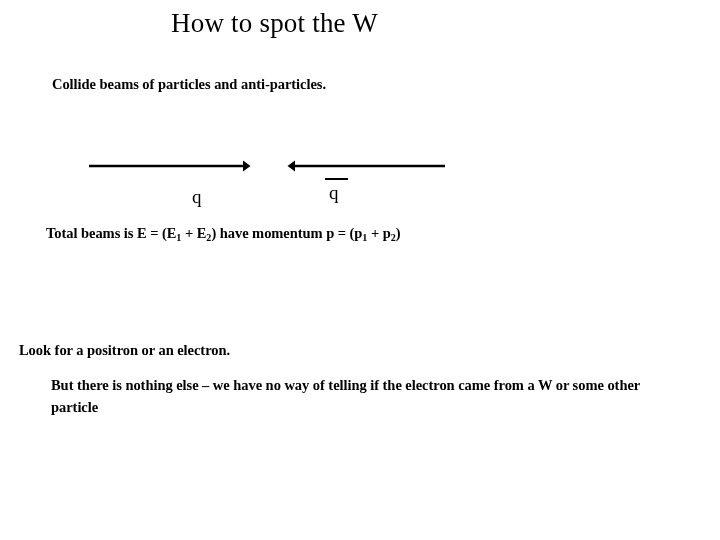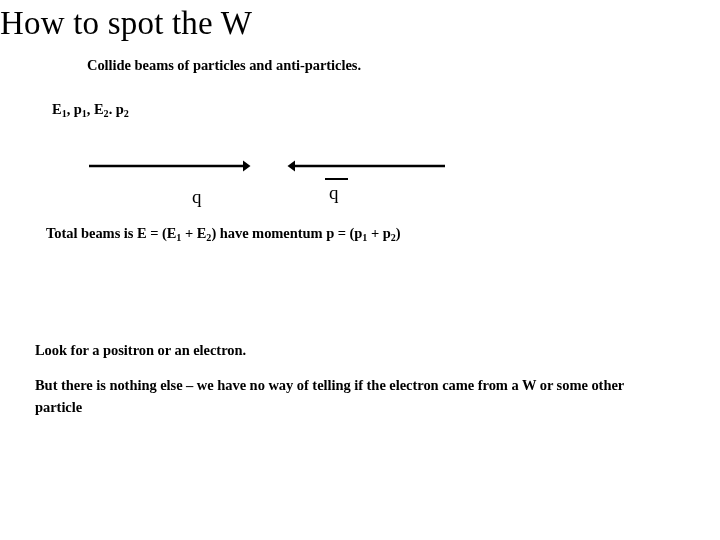--- a/index.html
+++ b/index.html
@@ -24,47 +24,48 @@
     height: 540px;
     background: #ffffff;
   }
 
   
   .title {
     position: absolute;
     left: 0;
     top: 8px;
     width: 549px;
+    text-align: center;
     font-family: "Liberation Serif", "DejaVu Serif", serif;
-    font-size: 33px;
+    font-size: 27px;
     font-weight: 400;
     line-height: 30px;
     letter-spacing: 0.2px;
     white-space: nowrap;
   }
 
   
   .body-line {
     position: absolute;
     font-family: "Liberation Serif", "DejaVu Serif", serif;
     font-size: 14.5px;
     font-weight: 600;
     line-height: 20px;
     white-space: nowrap;
     letter-spacing: -0.05px;
   }
 
-  .line-collide { left: 52px; top: 55px; margin-left: 35px; }
+  .line-collide { left: 52px; top: 74px; }
   .line-epep    { left: 52px; top: 99px; }
   .line-total   { left: 46px; top: 223px; }
-  .line-look    { left: 35px; top: 340px; text-align: right; }
+  .line-look    { left: 19px; top: 340px; text-align: right; }
 
   .para-but {
     position: absolute;
-    left: 35px;
+    left: 51px;
     top: 374px;
     width: 630px;
     font-family: "Liberation Serif", "DejaVu Serif", serif;
     font-size: 14.5px;
     font-weight: 600;
     line-height: 22px;
     letter-spacing: -0.05px;
   }
 
   sub {
@@ -120,21 +121,20 @@
 </style>
 </head>
 <body>
 
 <div class="slide">
 
   <div class="title">How to spot the W</div>
 
   <div class="body-line line-collide">Collide beams of particles and anti-particles.</div>
 
-  <div class="body-line line-epep"><span>E</span><sub>1</sub><span>, </span><span>p</span><sub>1</sub><span>, </span><span>E</span><sub>2</sub><span>. </span><span>p</span><sub>2</sub></div>
 
   <svg class="arrow-svg" viewBox="0 0 380 30">
 
     <g>
       <line x1="9" y1="14" x2="163" y2="14" stroke="#000000" stroke-width="2.4"></line>
       <polygon points="163,8.5 170.5,14 163,19.5" fill="#000000"></polygon>
     </g>
 
     <g>
       <line x1="215" y1="14" x2="365" y2="14" stroke="#000000" stroke-width="2.4"></line>

